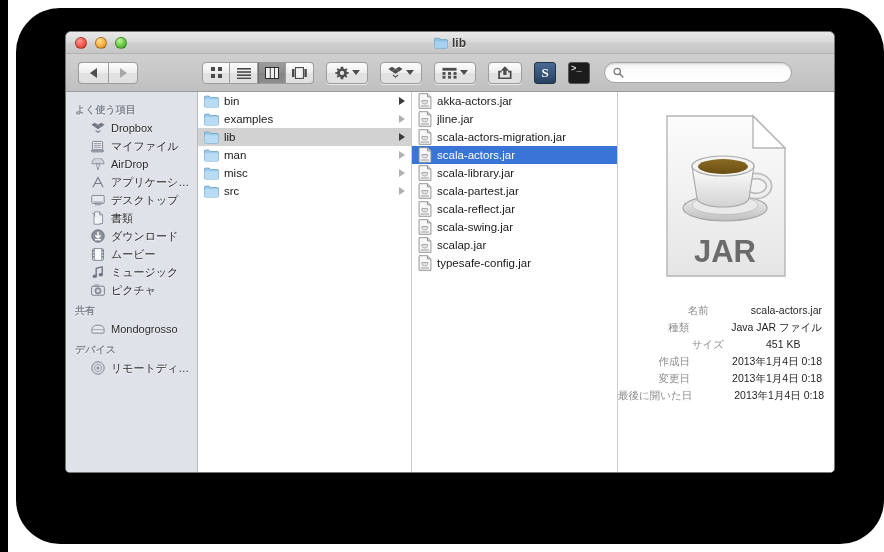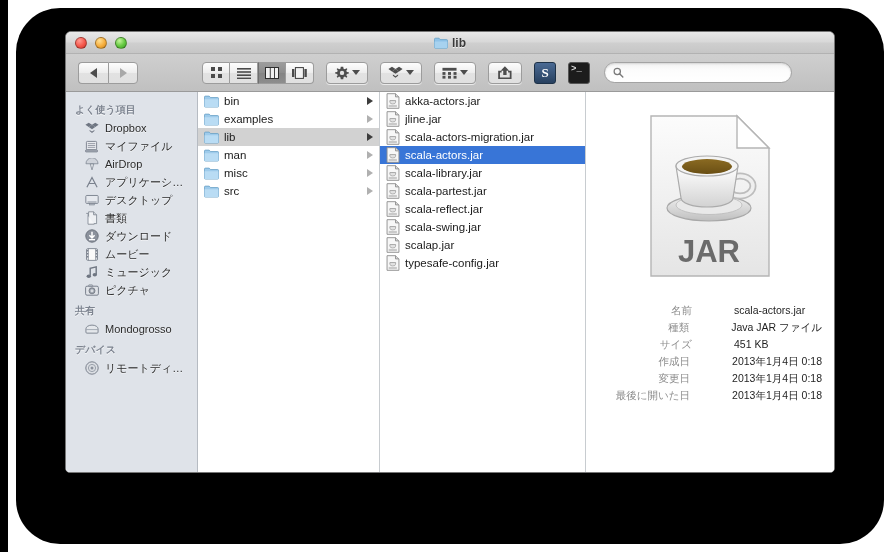--- a/index.html
+++ b/index.html
@@ -169,38 +169,38 @@
   }
   .side-header {
     font-size: 10px; font-weight: bold;
     color: #7d8490;
     padding: 5px 0 2px 9px;
     text-shadow: 0 1px 0 rgba(255,255,255,0.75);
   }
   .side-item {
     height: 18px;
     display: flex; align-items: center;
-    padding-left: 18px; gap: 6px;
+    padding-left: 24px; gap: 6px;
   }
   .side-label {
     font-size: 11px; color: #2b2b2b;
     white-space: nowrap; overflow: hidden;
     text-shadow: 0 1px 0 rgba(255,255,255,0.6);
   }
   .side-ico { width: 15px; height: 14px; flex: none; display: flex; align-items: center; justify-content: center; }
 
   
   #columns { flex: 1; display: flex; min-width: 0; }
   .col {
     position: relative;
     background: #ffffff;
     border-right: 1px solid #c8ccd0;
     overflow: hidden;
   }
-  #col1 { width: 182px; flex: none; }
+  #col1 { width: 214px; flex: none; }
   #col2 { width: 206px; flex: none; }
   #col3 { flex: 1; min-width: 0; border-right: none; }
 
   .row {
     height: 18px;
     display: flex; align-items: center;
     padding: 0 4px 0 6px;
     gap: 5px;
     position: relative;
   }

